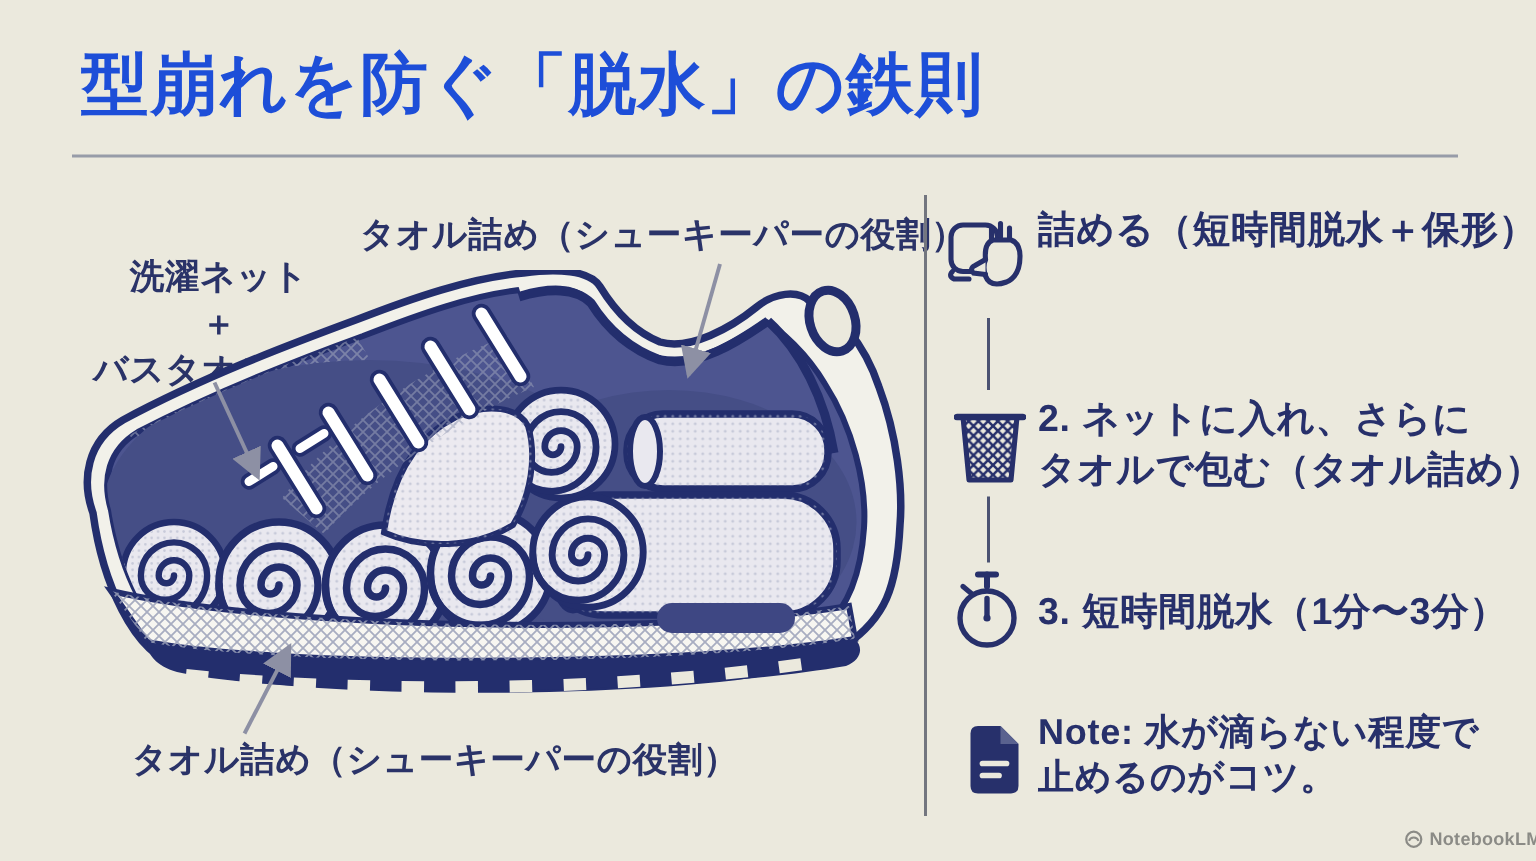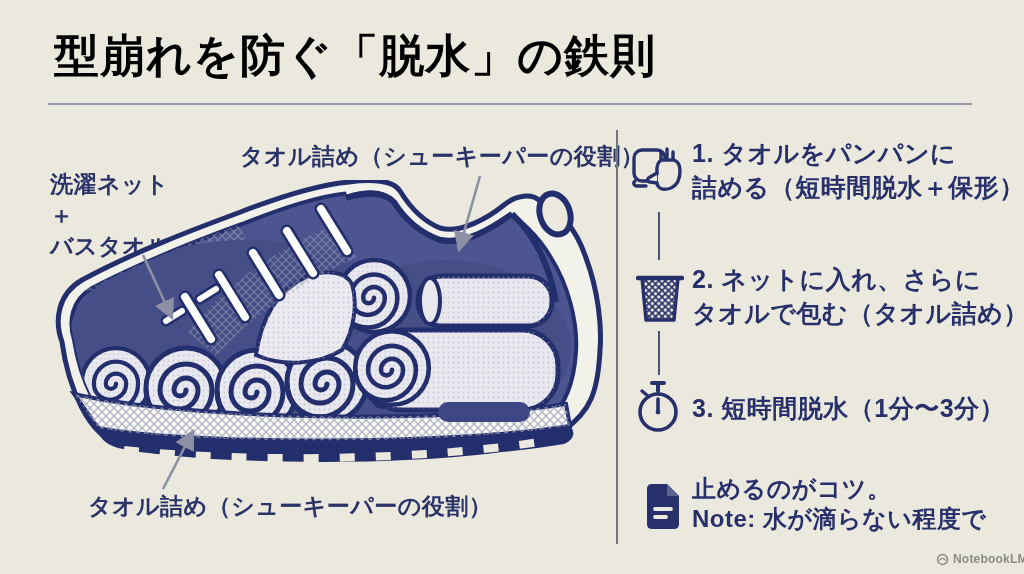--- a/index.html
+++ b/index.html
@@ -1,23 +1,23 @@
 <!DOCTYPE html>
 <html><head>
 <meta charset="utf-8">
 <style>
   html,body{margin:0;padding:0;background:#444;}
   .canvas{position:relative;width:1024px;height:574px;background:#ebe9dd;overflow:hidden;
           font-family:"Liberation Sans","DejaVu Sans",sans-serif;color:#27306b;}
   .abs{position:absolute;}
-  .title{left:54px;top:26px;font-size:45px;font-weight:bold;color:#000000;letter-spacing:1px;white-space:nowrap;}
+  .title{left:54px;top:26px;font-size:45px;font-weight:bold;color:#1d4ed8;letter-spacing:1px;white-space:nowrap;}
   .rule{left:48px;top:103px;width:924px;height:2px;background:#979ca8;}
   .lbl{font-weight:bold;color:#2a3368;font-size:23px;letter-spacing:.5px;white-space:nowrap;}
   #lblTop{left:240px;top:141px;}
-  #lblLeft{left:50px;top:169px;width:192px;text-align:left;line-height:31px;white-space:normal;}
+  #lblLeft{left:50px;top:169px;width:192px;text-align:center;line-height:31px;white-space:normal;}
   #lblLeft span{display:block;}
   #lblBottom{left:88px;top:491px;}
   .shoe{left:46px;top:180px;}
   .overlay{left:0;top:0;pointer-events:none;}
   .divider{left:616px;top:130px;width:2px;height:414px;background:#73767f;}
   .connector{left:658px;width:2px;background:#4b5272;}
   #conn1{top:212px;height:48px;}
   #conn2{top:331px;height:44px;}
   .step{left:692px;font-size:25px;font-weight:bold;line-height:34px;letter-spacing:.5px;color:#27306b;white-space:nowrap;}
   #step1{top:136px;}
@@ -164,21 +164,20 @@
     <path d="M5 40 q-3 3 1 5 h10" fill="none" stroke="#27306b" stroke-width="3.4" stroke-linecap="round"></path>
     <g stroke="#27306b" stroke-width="3.4" stroke-linecap="round">
       <path d="M31 19 v-8"></path>
         <path d="M37 17 v-9"></path>
         <path d="M43 19 v-8"></path>
     </g>
     <path d="M27 32 q-1 -11 5 -13 h12 q6 2 6 11 q0 13 -9 17 q-11 4 -14 -4 q-2 -6 0 -11 z" fill="#ebe9dd" stroke="#27306b" stroke-width="3.4" stroke-linejoin="round"></path>
     <path d="M27 32 l-7 4 q-4 2 -1 5 l8 1" fill="#ebe9dd" stroke="#27306b" stroke-width="3.4" stroke-linecap="round"></path>
   </svg>
   <div class="abs step" id="step1">
-    <div>1. タオルをパンパンに</div>
     <div>詰める（短時間脱水＋保形）</div>
   </div>
 
   <div class="abs connector" id="conn1"></div>
 
   <svg class="icon" id="icoNet" width="48" height="54" viewBox="0 0 48 54">
     <defs>
       <pattern id="mesh2" width="6.5" height="6.5" patternUnits="userSpaceOnUse">
         <path d="M0 6.5 L6.5 0 M0 0 L6.5 6.5" stroke="#27306b" stroke-width="1.7" fill="none"></path>
       </pattern>
@@ -210,22 +209,22 @@
 
   <svg class="icon" id="icoDoc" width="36" height="48" viewBox="0 0 36 48">
     <path d="M7 2 h15 l12 12 v28 q0 5 -5 5 h-22 q-5 0 -5 -5 v-35 q0 -5 5 -5 z" fill="#27306b"></path>
     <path d="M22 2 v12 h12 z" fill="#5a628f"></path>
     <g stroke="#ebe9dd" stroke-width="3.8" stroke-linecap="round">
       <path d="M10 27 h16"></path>
         <path d="M10 35 h11"></path>
     </g>
   </svg>
   <div class="abs step" id="noteTxt">
+    <div>Note: 水が滴らない程度で</div>
     <div>止めるのがコツ。</div>
-    <div>Note: 水が滴らない程度で</div>
   </div>
 
   <div class="abs wm">
     <svg width="13" height="13" viewBox="0 0 14 14">
       <circle cx="7" cy="7" r="5.4" fill="none" stroke="#8b8b86" stroke-width="1.6"></circle>
       <path d="M3.6 8.2 a3.6 3.6 0 0 1 6.8 0" fill="none" stroke="#8b8b86" stroke-width="1.4"></path>
     </svg>
     <span>NotebookLM</span>
   </div>
 

